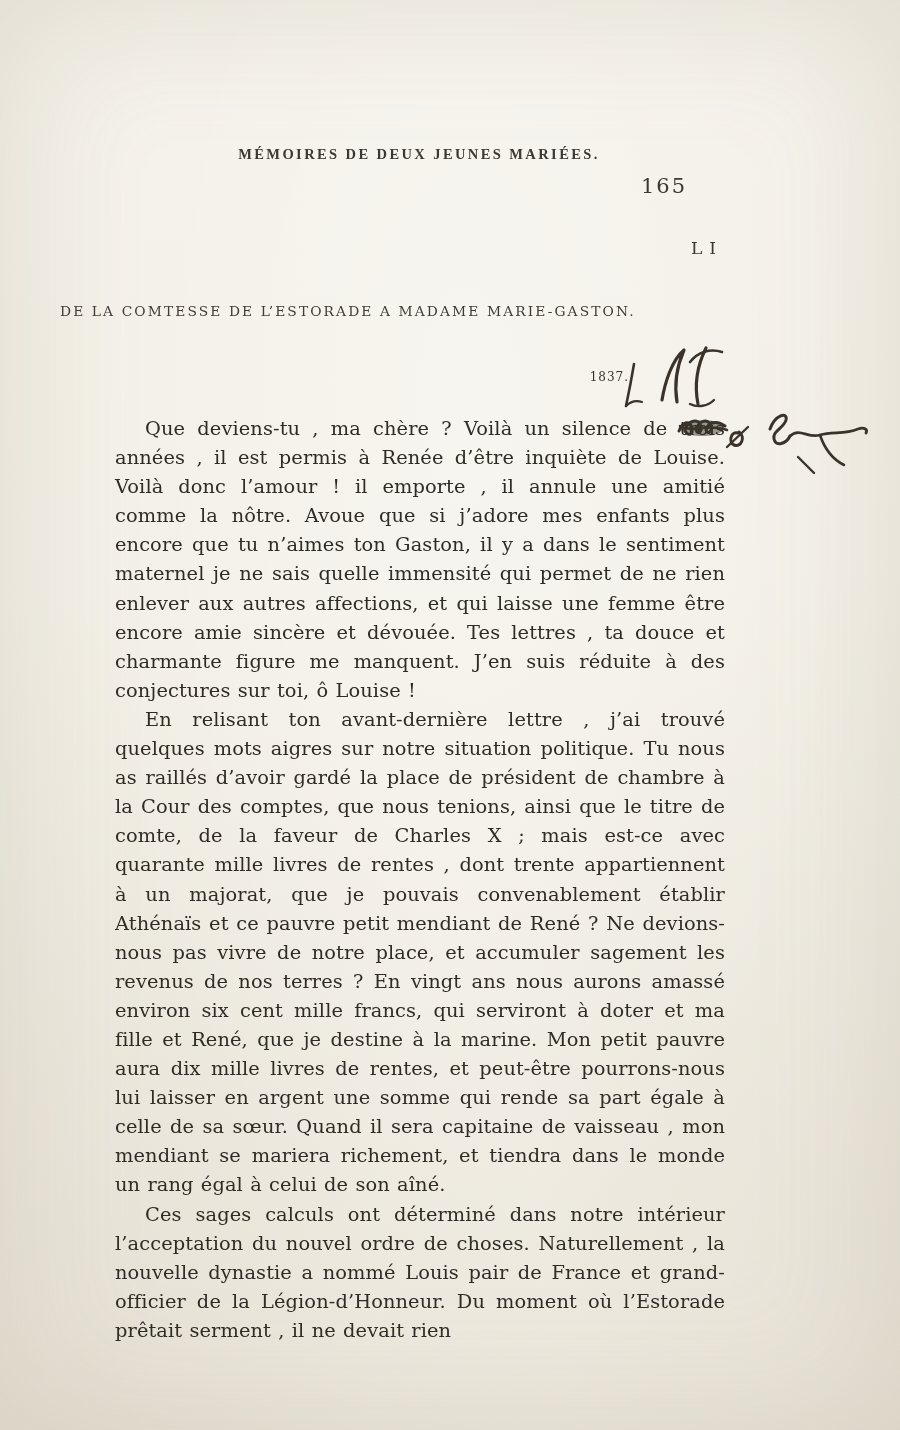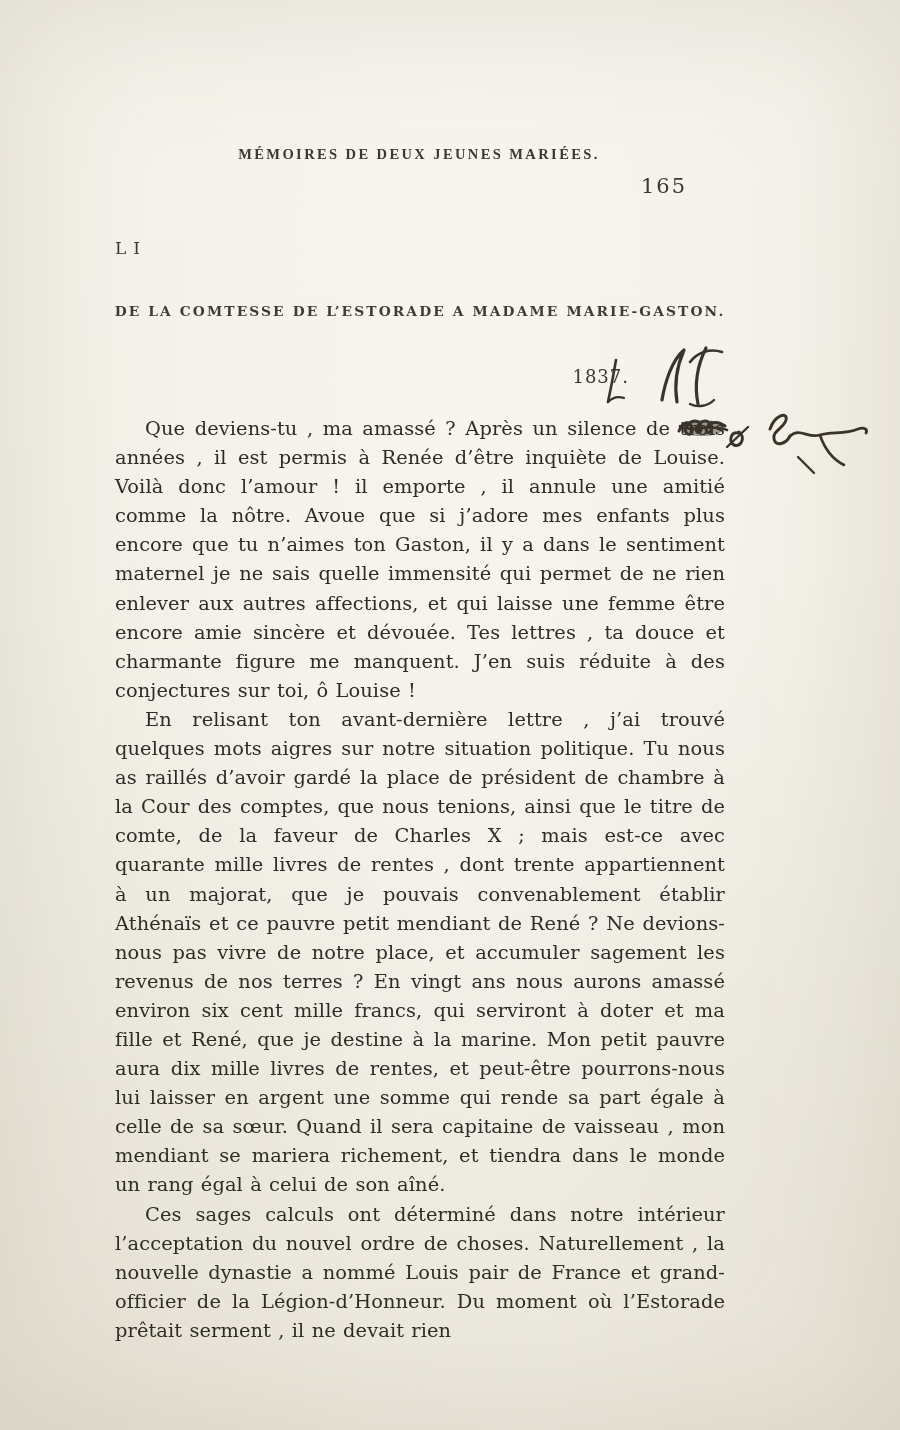--- a/index.html
+++ b/index.html
@@ -27,35 +27,35 @@
     position:absolute; left:0; right:0; text-align:center;
     font-size:14.5px; font-weight:bold; letter-spacing:2.4px;
     color:#3c3933; white-space:nowrap;font-family:Liberation Serif, serif;
   }
   .page-number{
     position:absolute; right:36px; top:-4px;
     font-size:21px; letter-spacing:2px; color:#3c3933;margin-top:32px;
   }
   .chapter-number{
     position:absolute; top:238px; left:115px; width:608px;
-    text-align:left; font-size:17px; letter-spacing:7px;
+    text-align:right; font-size:17px; letter-spacing:7px;
     color:#3a372f;
   }
   .letter-heading{
     position:absolute; top:303px; left:60px; width:720px;
-    text-align:center; font-size:13.8px; letter-spacing:2.1px;
-    font-weight:bold; color:#403c34; white-space:nowrap;
+    text-align:left; font-size:13.8px; letter-spacing:2.1px;
+    font-weight:normal; color:#403c34; white-space:nowrap;
   }
   .date-line{
     position:absolute; top:366px; left:115px; width:608px;
     text-align:right; padding-right:0;
   }
   .date-text{
     display:inline-block; margin-right:94px;
-    font-size:18px; letter-spacing:1px; color:#3a362e;
+    font-size:12px; letter-spacing:1px; color:#3a362e;
     position:relative;
   }
   .date-slash{ position:absolute; left:30px; top:-12px; pointer-events:none; }
   .date-flourish{ position:absolute; left:535px; top:-22px; pointer-events:none; }
   .body-text{
     position:absolute; top:414px; left:115px; width:610px;
     font-size:19.4px; line-height:29.1px; text-align:justify;
     color:#2f2c26; word-spacing:1px; letter-spacing:0.1px;
   }
   .body-text p{ margin:0; text-indent:30px; }
@@ -98,21 +98,21 @@
     <path class="ink" stroke-width="3" d="M16,28 C9,26 6,37 12,40 C19,43 24,32 17,27 Z"></path>
     <path class="ink" stroke-width="2.4" d="M5,42 L26,22"></path>
     <path class="ink" stroke-width="3" d="M48,24 C53,10 66,6 64,15 C62,23 50,26 52,34 C54,42 64,39 68,31"></path>
     <path class="ink" stroke-width="2.8" d="M68,31 C78,22 86,34 98,30 C110,26 122,30 136,24 C142,22 146,24 144,28"></path>
     <path class="ink" stroke-width="2.6" d="M98,30 C102,42 110,54 122,60"></path>
     <path class="ink" stroke-width="2.4" d="M76,52 L92,68"></path>
   </svg>
 
   <div class="body-text">
     <p>
-      <span>Que deviens-tu , ma amassé ? Après un silence de </span><span class="struck"><span>trois</span><svg width="56" height="26" viewBox="0 0 56 26">
+      <span>Que deviens-tu , ma chère ? Voilà un silence de </span><span class="struck"><span>trois</span><svg width="56" height="26" viewBox="0 0 56 26">
             <ellipse cx="27" cy="13" rx="22" ry="8" fill="rgba(42,36,28,0.45)"></ellipse>
             <path class="ink" stroke-width="3" d="M4,16 C8,6 15,5 17,13 C19,20 12,22 10,15 C12,7 21,3 25,9 C29,15 23,21 21,15 C23,7 31,3 35,9 C39,15 33,21 31,15 C33,7 42,5 50,11"></path>
             <path class="ink" stroke-width="2.6" d="M5,11 C17,18 33,8 52,15"></path>
           </svg></span><span> années , il est permis à Renée d’être inquiète de Louise. Voilà donc l’amour ! il emporte , il annule une amitié comme la nôtre. Avoue que si j’adore mes enfants plus encore que tu n’aimes ton Gaston, il y a dans le sentiment maternel je ne sais quelle immensité qui permet de ne rien enlever aux autres affections, et qui laisse une femme être encore amie sincère et dévouée. Tes lettres , ta douce et charmante figure me manquent. J’en suis réduite à des conjectures sur toi, ô Louise !</span>
     </p>
     <p>En relisant ton avant-dernière lettre , j’ai trouvé quelques mots aigres sur notre situation politique. Tu nous as raillés d’avoir gardé la place de président de chambre à la Cour des comptes, que nous tenions, ainsi que le titre de comte, de la faveur de Charles X ; mais est-ce avec quarante mille livres de rentes , dont trente appartiennent à un majorat, que je pouvais convenablement établir Athénaïs et ce pauvre petit mendiant de René ? Ne devions-nous pas vivre de notre place, et accumuler sagement les revenus de nos terres ? En vingt ans nous aurons amassé environ six cent mille francs, qui serviront à doter et ma fille et René, que je destine à la marine. Mon petit pauvre aura dix mille livres de rentes, et peut-être pourrons-nous lui laisser en argent une somme qui rende sa part égale à celle de sa sœur. Quand il sera capitaine de vaisseau , mon mendiant se mariera richement, et tiendra dans le monde un rang égal à celui de son aîné.</p>
     <p>Ces sages calculs ont déterminé dans notre intérieur l’acceptation du nouvel ordre de choses. Naturellement , la nouvelle dynastie a nommé Louis pair de France et grand-officier de la Légion-d’Honneur. Du moment où l’Estorade prêtait serment , il ne devait rien</p>
   </div>
 
 </div>

